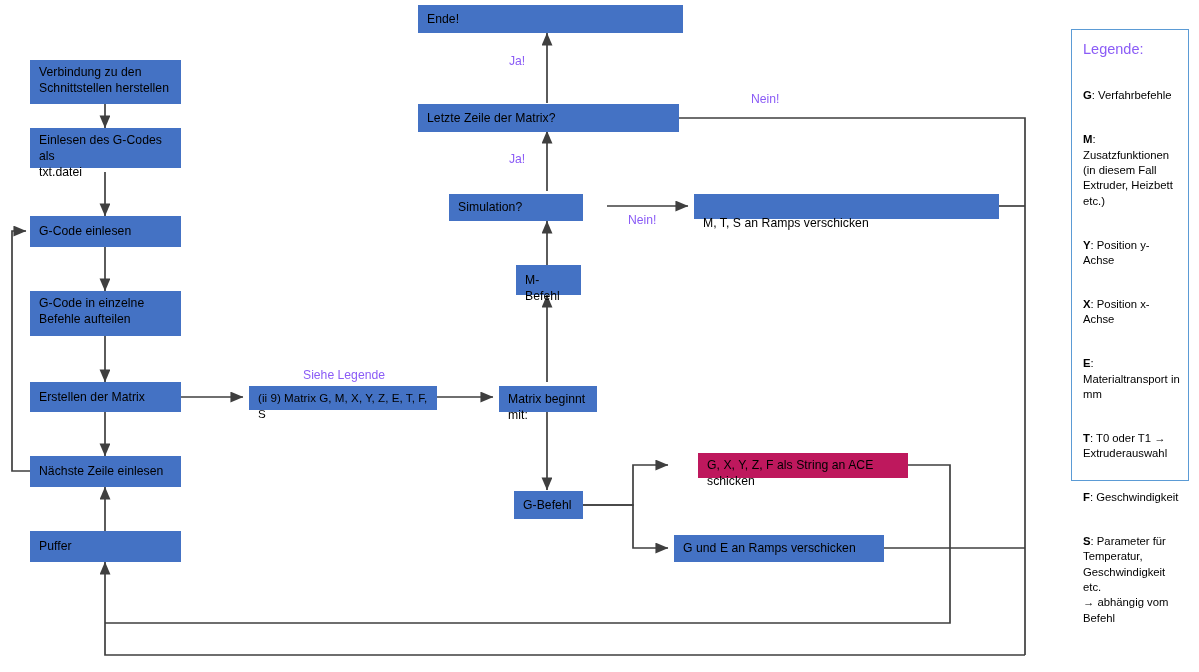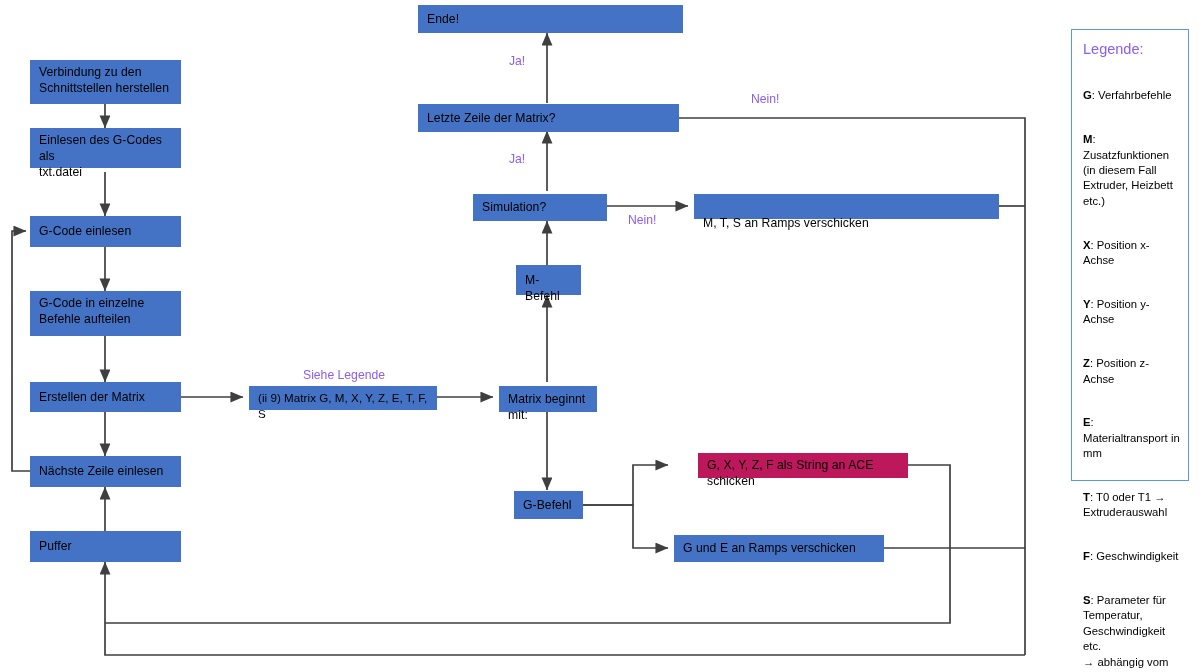--- a/index.html
+++ b/index.html
@@ -140,21 +140,21 @@
   <div class="node" style="left:30px; top:456px; width:151px; height:31px; padding-top:7px;">Nächste Zeile einlesen</div>
 
   <div class="node" style="left:30px; top:531px; width:151px; height:31px; padding-top:7px;">Puffer</div>
 
   <div class="node" style="left:249px; top:386px; width:188px; height:24px; padding-top:4px; font-size:11.6px;">(ii 9) Matrix G, M, X, Y, Z, E, T, F, S</div>
 
   <div class="node" style="left:499px; top:386px; width:98px; height:26px; padding-top:5px;">Matrix beginnt mit:</div>
 
   <div class="node" style="left:516px; top:265px; width:65px; height:30px; padding-top:7px;">M-Befehl</div>
 
-  <div class="node" style="left:473px; top:194px; width:134px; height:27px; padding-top:5px;">Simulation?</div>
+  <div class="node" style="left:449px; top:194px; width:134px; height:27px; padding-top:5px;">Simulation?</div>
 
   <div class="node" style="left:418px; top:104px; width:261px; height:28px; padding-top:6px;">Letzte Zeile der Matrix?</div>
 
   <div class="node" style="left:418px; top:5px; width:265px; height:28px; padding-top:6px;">Ende!</div>
 
   <div class="node" style="left:694px; top:194px; width:305px; height:25px; padding-top:21px;">M, T, S an Ramps verschicken</div>
 
   <div class="node" style="left:514px; top:491px; width:69px; height:28px; padding-top:6px;">G-Befehl</div>
 
   <div class="node gray" style="left:674px; top:453px; width:210px; height:25px; padding-top:4px;">G, X, Y, Z, F als String an ACE schicken</div>
@@ -177,27 +177,24 @@
     <div class="legend-entry">
       <span class="k">G</span><span>: Verfahrbefehle</span>
     </div>
     <div class="legend-entry">
       <span class="k">M</span><span>: Zusatzfunktionen
 (in diesem Fall
 Extruder, Heizbett
 etc.)</span>
     </div>
     <div class="legend-entry">
+      <span class="k">Y</span><span>: Position y-Achse</span>
+    </div>
+    <div class="legend-entry">
       <span class="k">X</span><span>: Position x-Achse</span>
-    </div>
-    <div class="legend-entry">
-      <span class="k">Y</span><span>: Position y-Achse</span>
-    </div>
-    <div class="legend-entry">
-      <span class="k">Z</span><span>: Position z-Achse</span>
     </div>
     <div class="legend-entry">
       <span class="k">E</span><span>: Materialtransport in
 mm</span>
     </div>
     <div class="legend-entry">
       <span class="k">T</span><span>: T0 oder T1 →
 Extruderauswahl</span>
     </div>
     <div class="legend-entry">

